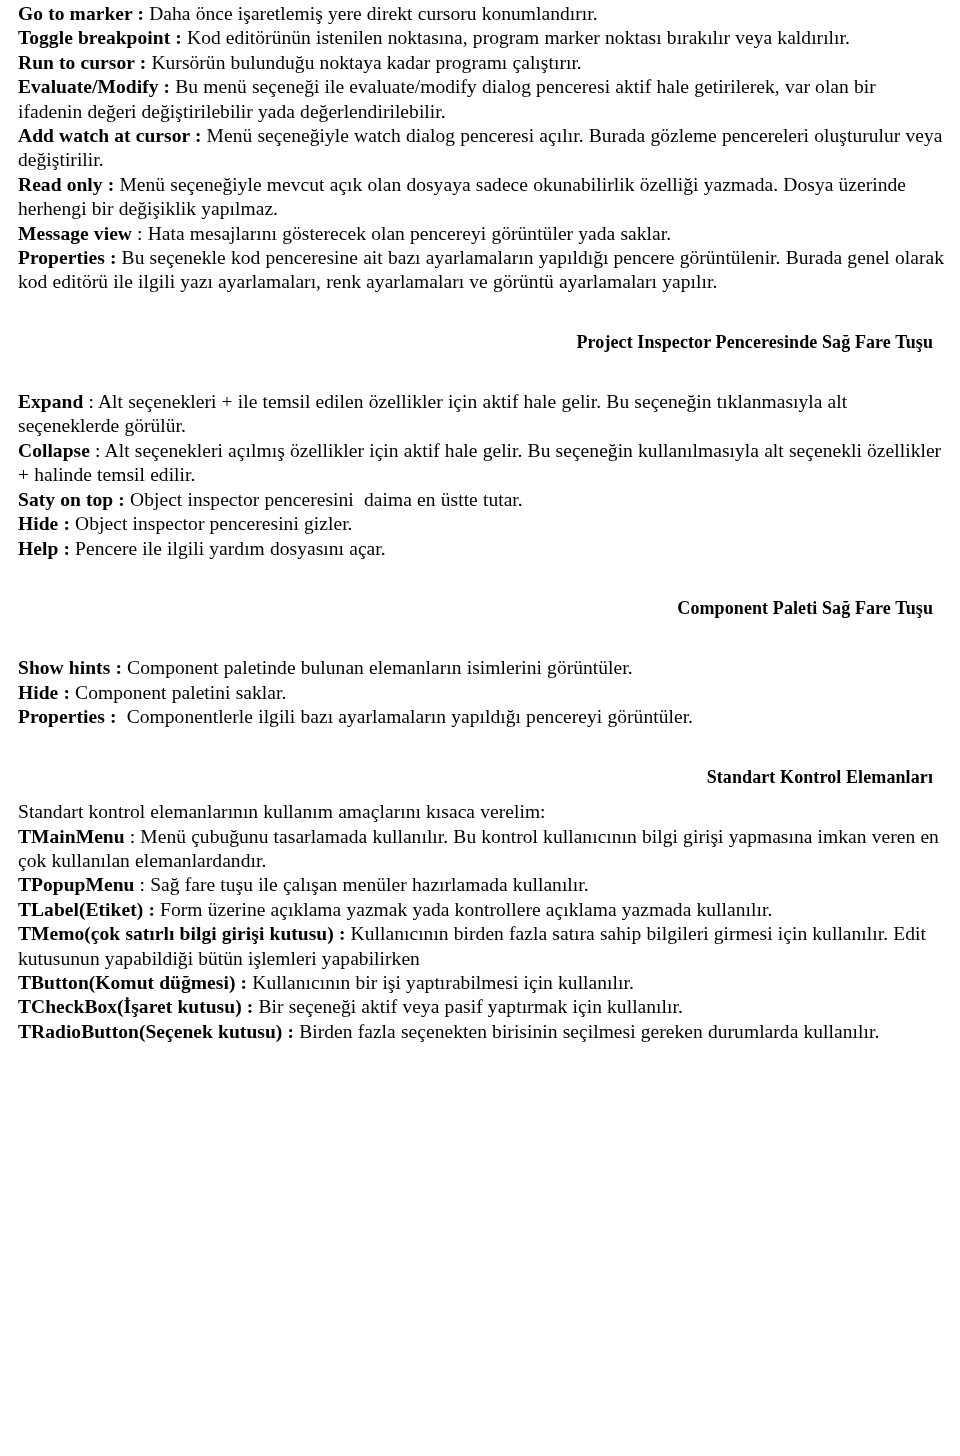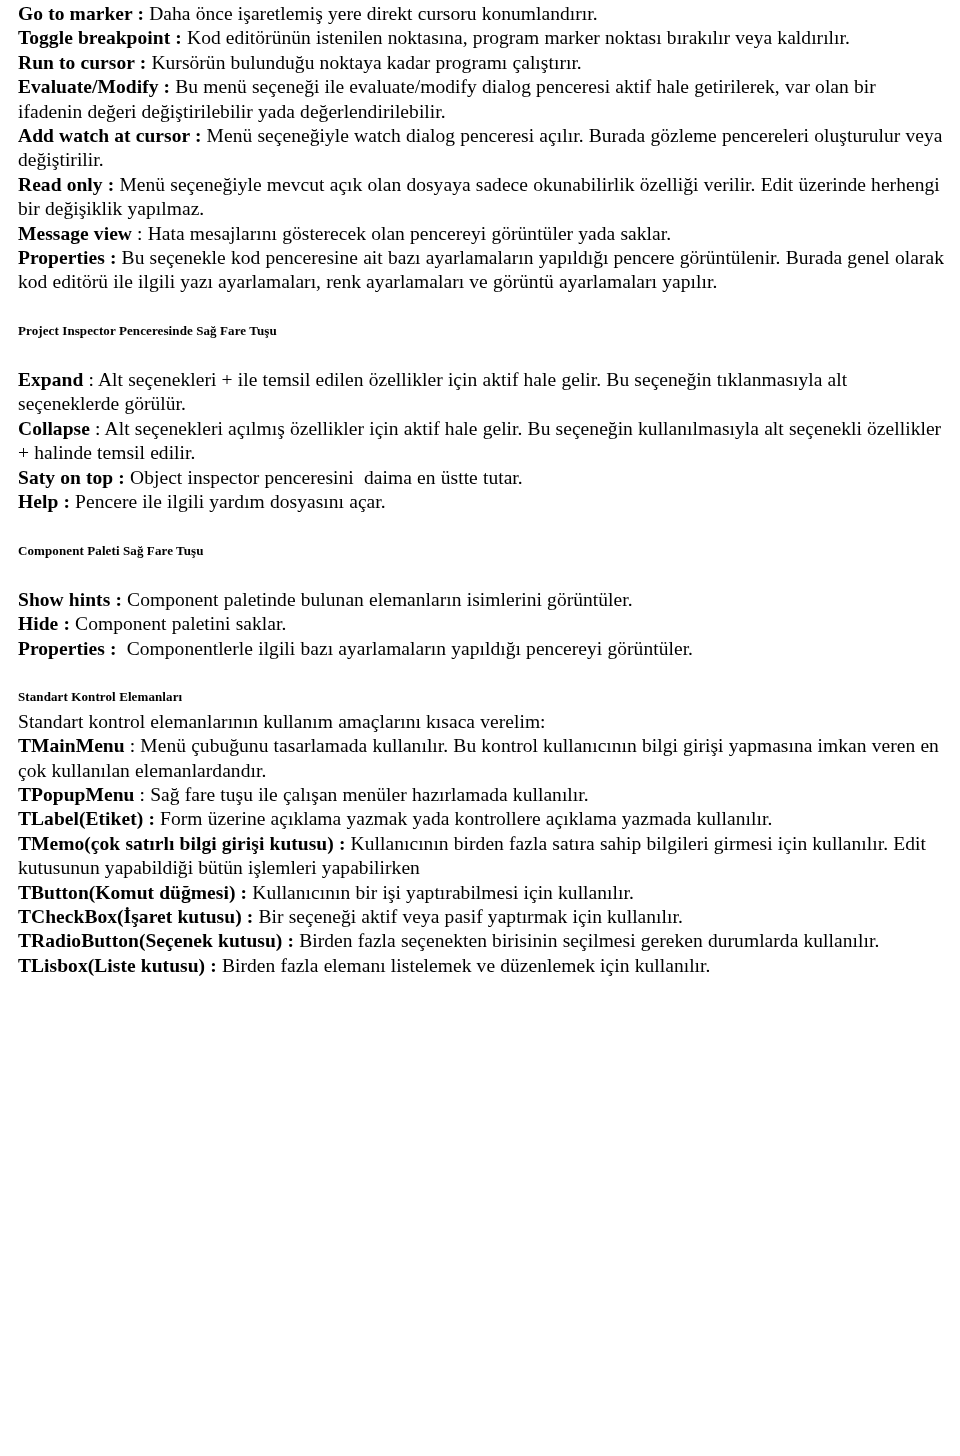--- a/index.html
+++ b/index.html
@@ -28,59 +28,61 @@
     margin: 0;
     padding: 0;
     letter-spacing: 0.05px;
     word-spacing: 0.2px;
     white-space: pre-wrap;
   }
   .para .lead {
     font-weight: bold;
   }
   .heading {
-    font-size: 13px;
+    font-size: 18px;
     line-height: 24.4px;
     font-weight: bold;
-    margin: 0;
+    margin: 11px;
     padding: 0;
     letter-spacing: 0.1px;
+    text-align: right;
   }
   .gap {
     height: 24.4px;
   }
   .block {
     margin: 0;
     padding: 0;
   }
 </style>
 </head>
 <body>
 
 <div id="page">
 
   <div class="block">
     <p class="para"><span class="lead">Go to marker :</span><span> Daha önce işaretlemiş yere direkt cursoru konumlandırır.</span></p>
     <p class="para"><span class="lead">Toggle breakpoint :</span><span> Kod editörünün istenilen noktasına, program marker noktası bırakılır veya kaldırılır.</span></p>
     <p class="para"><span class="lead">Run to cursor :</span><span> Kursörün bulunduğu noktaya kadar programı çalıştırır.</span></p>
     <p class="para"><span class="lead">Evaluate/Modify :</span><span> Bu menü seçeneği ile evaluate/modify dialog penceresi aktif hale getirilerek, var olan bir ifadenin değeri değiştirilebilir yada değerlendirilebilir.</span></p>
     <p class="para"><span class="lead">Add watch at cursor :</span><span> Menü seçeneğiyle watch dialog penceresi açılır. Burada gözleme pencereleri oluşturulur veya değiştirilir.</span></p>
-    <p class="para"><span class="lead">Read only :</span><span> Menü seçeneğiyle mevcut açık olan dosyaya sadece okunabilirlik özelliği verilir. Edit üzerinde herhengi bir değişiklik yapılmaz.</span></p>
+    <p class="para"><span class="lead">Read only :</span><span> Menü seçeneğiyle mevcut açık olan dosyaya sadece okunabilirlik özelliği yazmada. Dosya üzerinde herhengi bir değişiklik yapılmaz.</span></p>
     <p class="para"><span class="lead">Message view</span><span> : Hata mesajlarını gösterecek olan pencereyi görüntüler yada saklar.</span></p>
     <p class="para"><span class="lead">Properties :</span><span> Bu seçenekle kod penceresine ait bazı ayarlamaların yapıldığı pencere görüntülenir. Burada genel olarak kod editörü ile ilgili yazı ayarlamaları, renk ayarlamaları ve görüntü ayarlamaları yapılır.</span></p>
   </div>
 
   <div class="gap"></div>
 
   <div class="block">
     <h2 class="heading">Project Inspector Penceresinde Sağ Fare Tuşu</h2>
     <div class="gap"></div>
     <p class="para"><span class="lead">Expand</span><span> : Alt seçenekleri + ile temsil edilen özellikler için aktif hale gelir. Bu seçeneğin tıklanmasıyla alt seçeneklerde görülür.</span></p>
     <p class="para"><span class="lead">Collapse</span><span> : Alt seçenekleri açılmış özellikler için aktif hale gelir. Bu seçeneğin kullanılmasıyla alt seçenekli özellikler + halinde temsil edilir.</span></p>
     <p class="para"><span class="lead">Saty on top :</span><span> Object inspector penceresini  daima en üstte tutar.</span></p>
+    <p class="para"><span class="lead">Hide :</span><span> Object inspector penceresini gizler.</span></p>
     <p class="para"><span class="lead">Help :</span><span> Pencere ile ilgili yardım dosyasını açar.</span></p>
   </div>
 
   <div class="gap"></div>
 
   <div class="block">
     <h2 class="heading">Component Paleti Sağ Fare Tuşu</h2>
     <div class="gap"></div>
     <p class="para"><span class="lead">Show hints :</span><span> Component paletinde bulunan elemanların isimlerini görüntüler.</span></p>
     <p class="para"><span class="lead">Hide :</span><span> Component paletini saklar.</span></p>
@@ -92,16 +94,15 @@
   <div class="block">
     <h2 class="heading">Standart Kontrol Elemanları</h2>
     <p class="para">Standart kontrol elemanlarının kullanım amaçlarını kısaca verelim:</p>
     <p class="para"><span class="lead">TMainMenu</span><span> : Menü çubuğunu tasarlamada kullanılır. Bu kontrol kullanıcının bilgi girişi yapmasına imkan veren en çok kullanılan elemanlardandır.</span></p>
     <p class="para"><span class="lead">TPopupMenu</span><span> : Sağ fare tuşu ile çalışan menüler hazırlamada kullanılır.</span></p>
     <p class="para"><span class="lead">TLabel(Etiket) :</span><span> Form üzerine açıklama yazmak yada kontrollere açıklama yazmada kullanılır.</span></p>
     <p class="para"><span class="lead">TMemo(çok satırlı bilgi girişi kutusu) :</span><span> Kullanıcının birden fazla satıra sahip bilgileri girmesi için kullanılır. Edit kutusunun yapabildiği bütün işlemleri yapabilirken</span></p>
     <p class="para"><span class="lead">TButton(Komut düğmesi) :</span><span> Kullanıcının bir işi yaptırabilmesi için kullanılır.</span></p>
     <p class="para"><span class="lead">TCheckBox(İşaret kutusu) :</span><span> Bir seçeneği aktif veya pasif yaptırmak için kullanılır.</span></p>
     <p class="para"><span class="lead">TRadioButton(Seçenek kutusu) :</span><span> Birden fazla seçenekten birisinin seçilmesi gereken durumlarda kullanılır.</span></p>
-    <p class="para"><span class="lead">TLisbox(Liste kutusu) :</span><span> Birden fazla elemanı listelemek ve düzenlemek için kullanılır.</span></p>
   </div>
 
 </div>
 
 </body></html>

